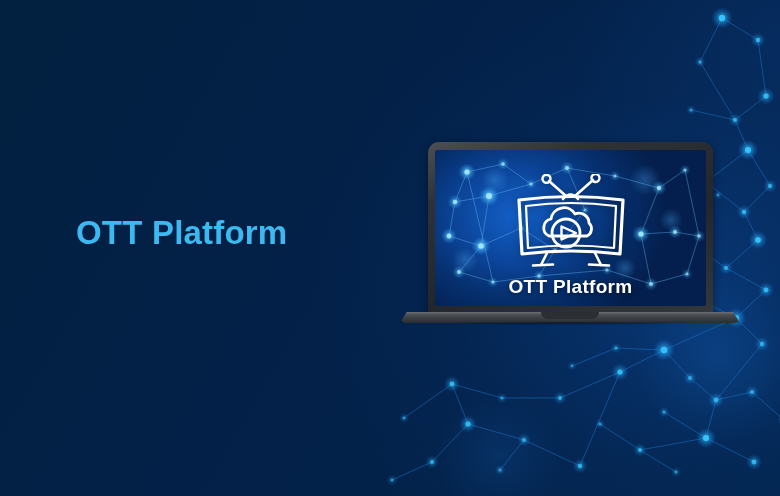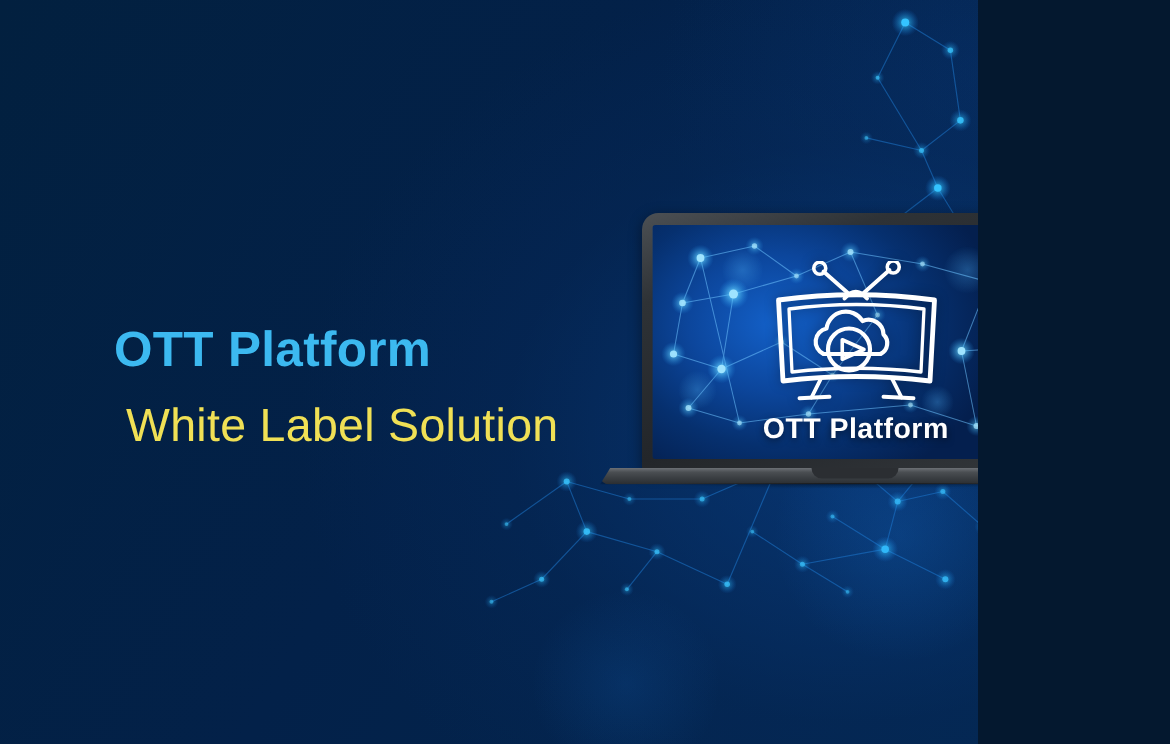--- a/index.html
+++ b/index.html
@@ -2,21 +2,21 @@
 <html><head>
 <meta charset="utf-8">
 <style>
   html, body {
     margin: 0;
     padding: 0;
     background: #04182f;
   }
   #stage {
     position: relative;
-    width: 652px;
+    width: 780px;
     height: 496px;
     overflow: hidden;
     background: #6d28d9;
     font-family: "Liberation Sans", sans-serif;
   }
 
   
   .bg-base {
     position: absolute;
     inset: 0;
@@ -302,21 +302,20 @@
         <circle cx="392" cy="480" r="1.6" fill="#34c4ff" opacity="0.55"></circle>
         <circle cx="676" cy="472" r="5.1" fill="url(#nodeGlow)" opacity="0.30"></circle>
         <circle cx="676" cy="472" r="1.5" fill="#34c4ff" opacity="0.55"></circle>
       </g>
   </svg>
 
   <div class="glow-haze"></div>
 
   <div class="headline-block">
     <div class="title-main">OTT Platform</div>
-    <div class="title-sub">White Label Solution</div>
   </div>
 
   <div class="laptop">
 
     <div class="lid">
       <div class="screen">
 
         <svg class="screen-net" viewBox="0 0 271 156" preserveAspectRatio="none">
           <defs>
             <radialGradient id="scrNodeGlow">

